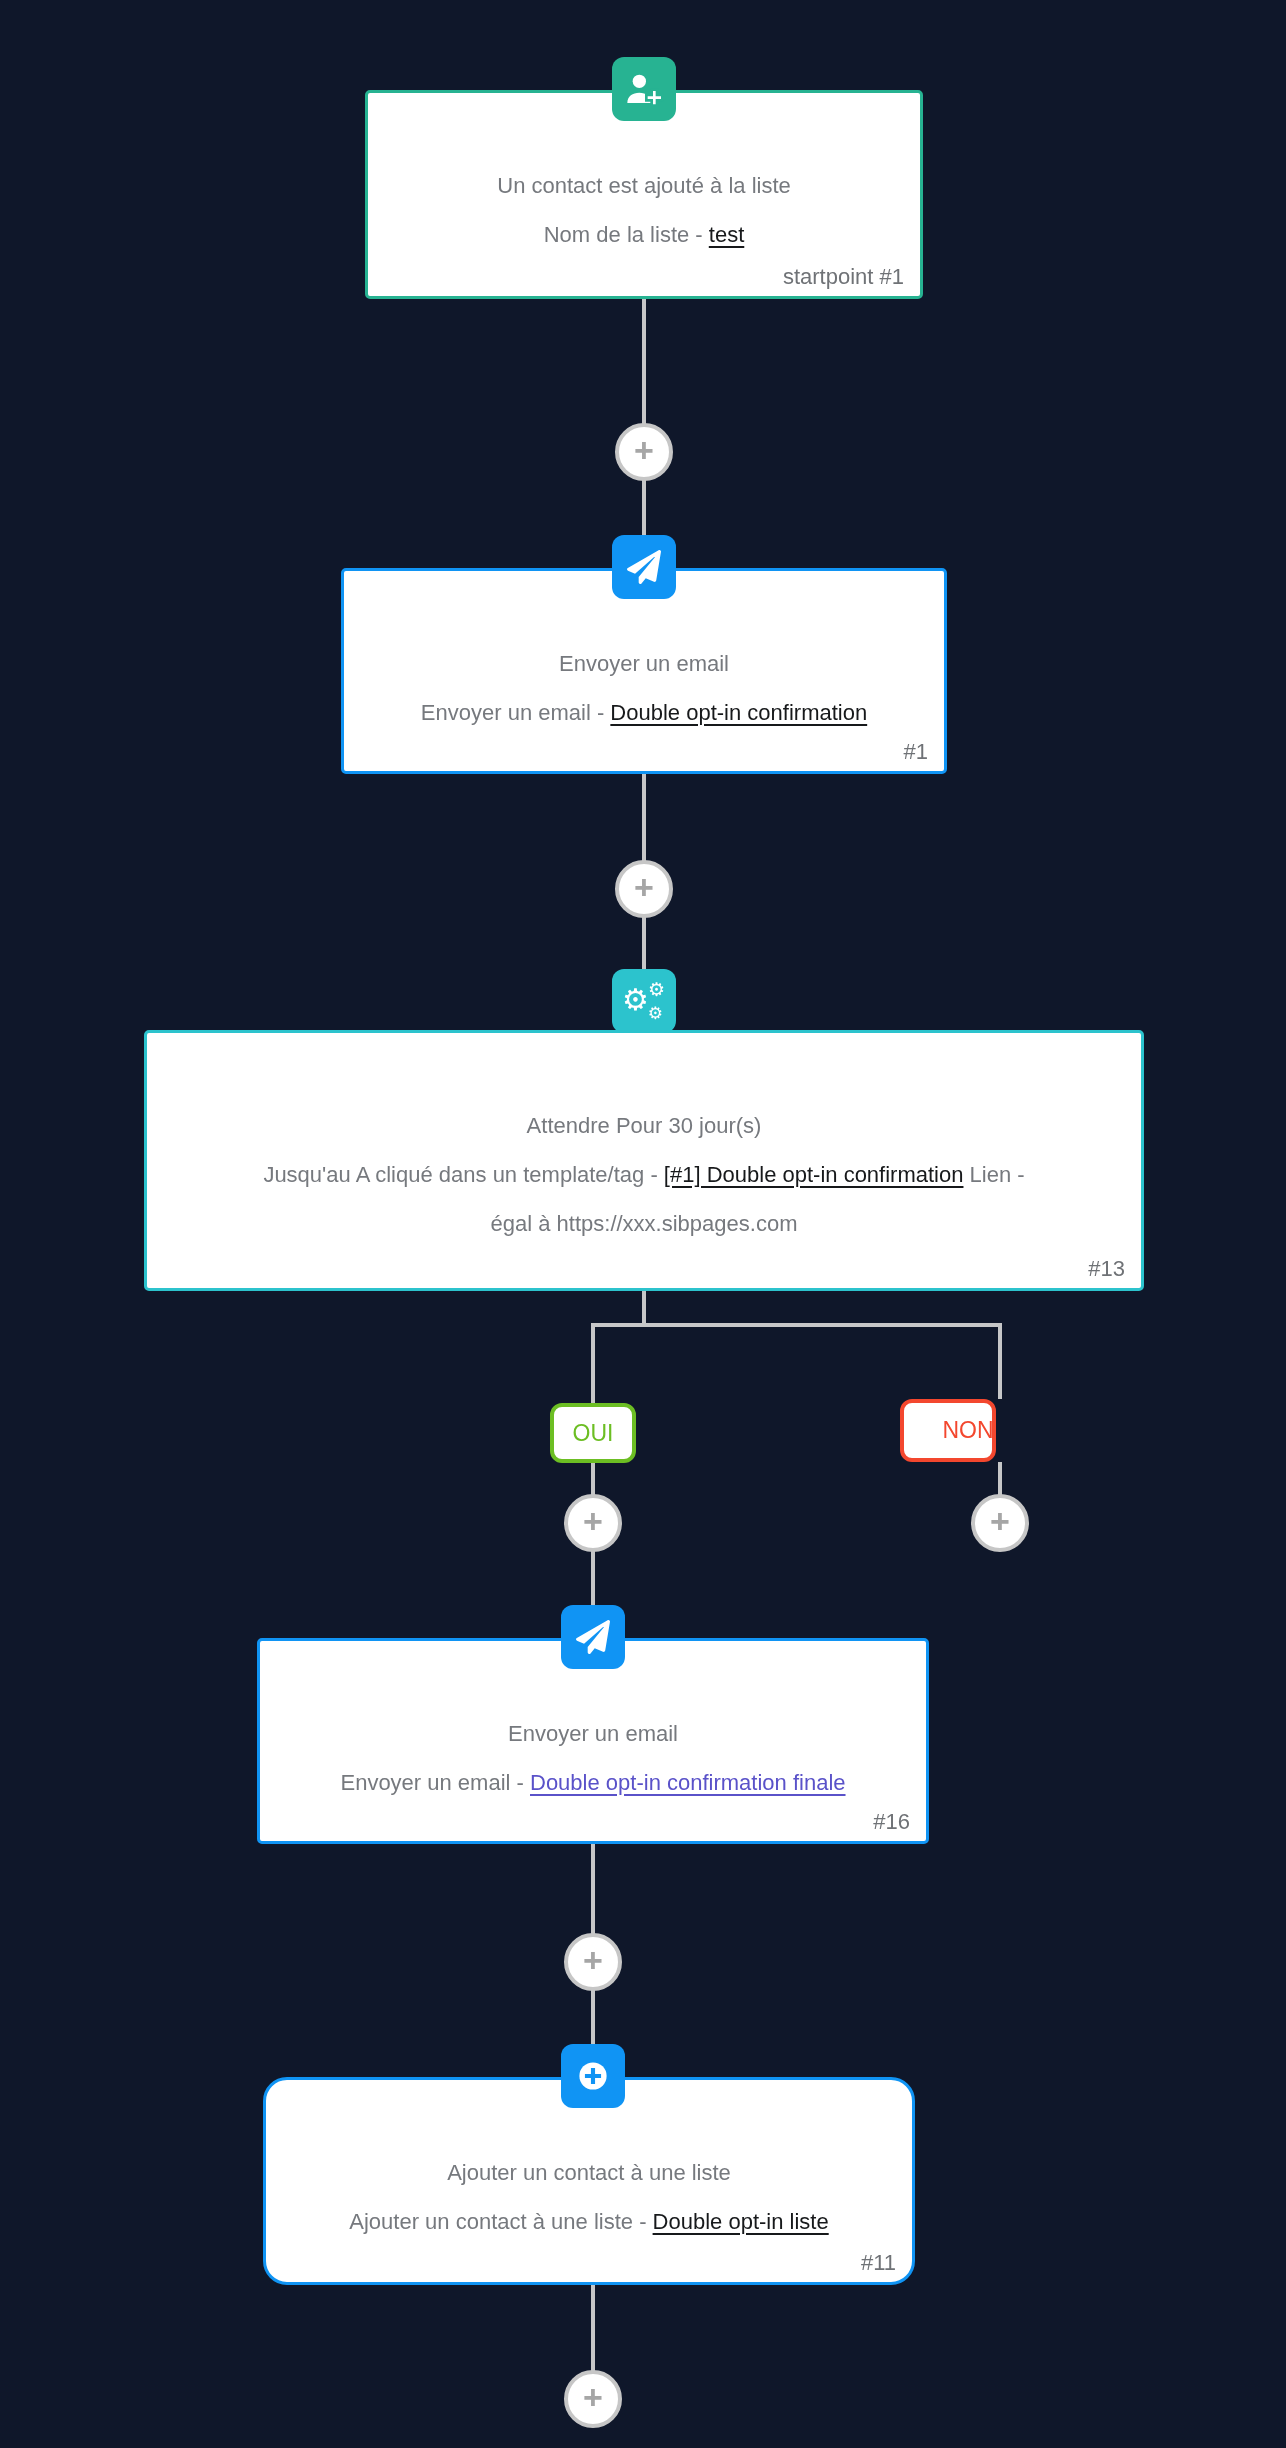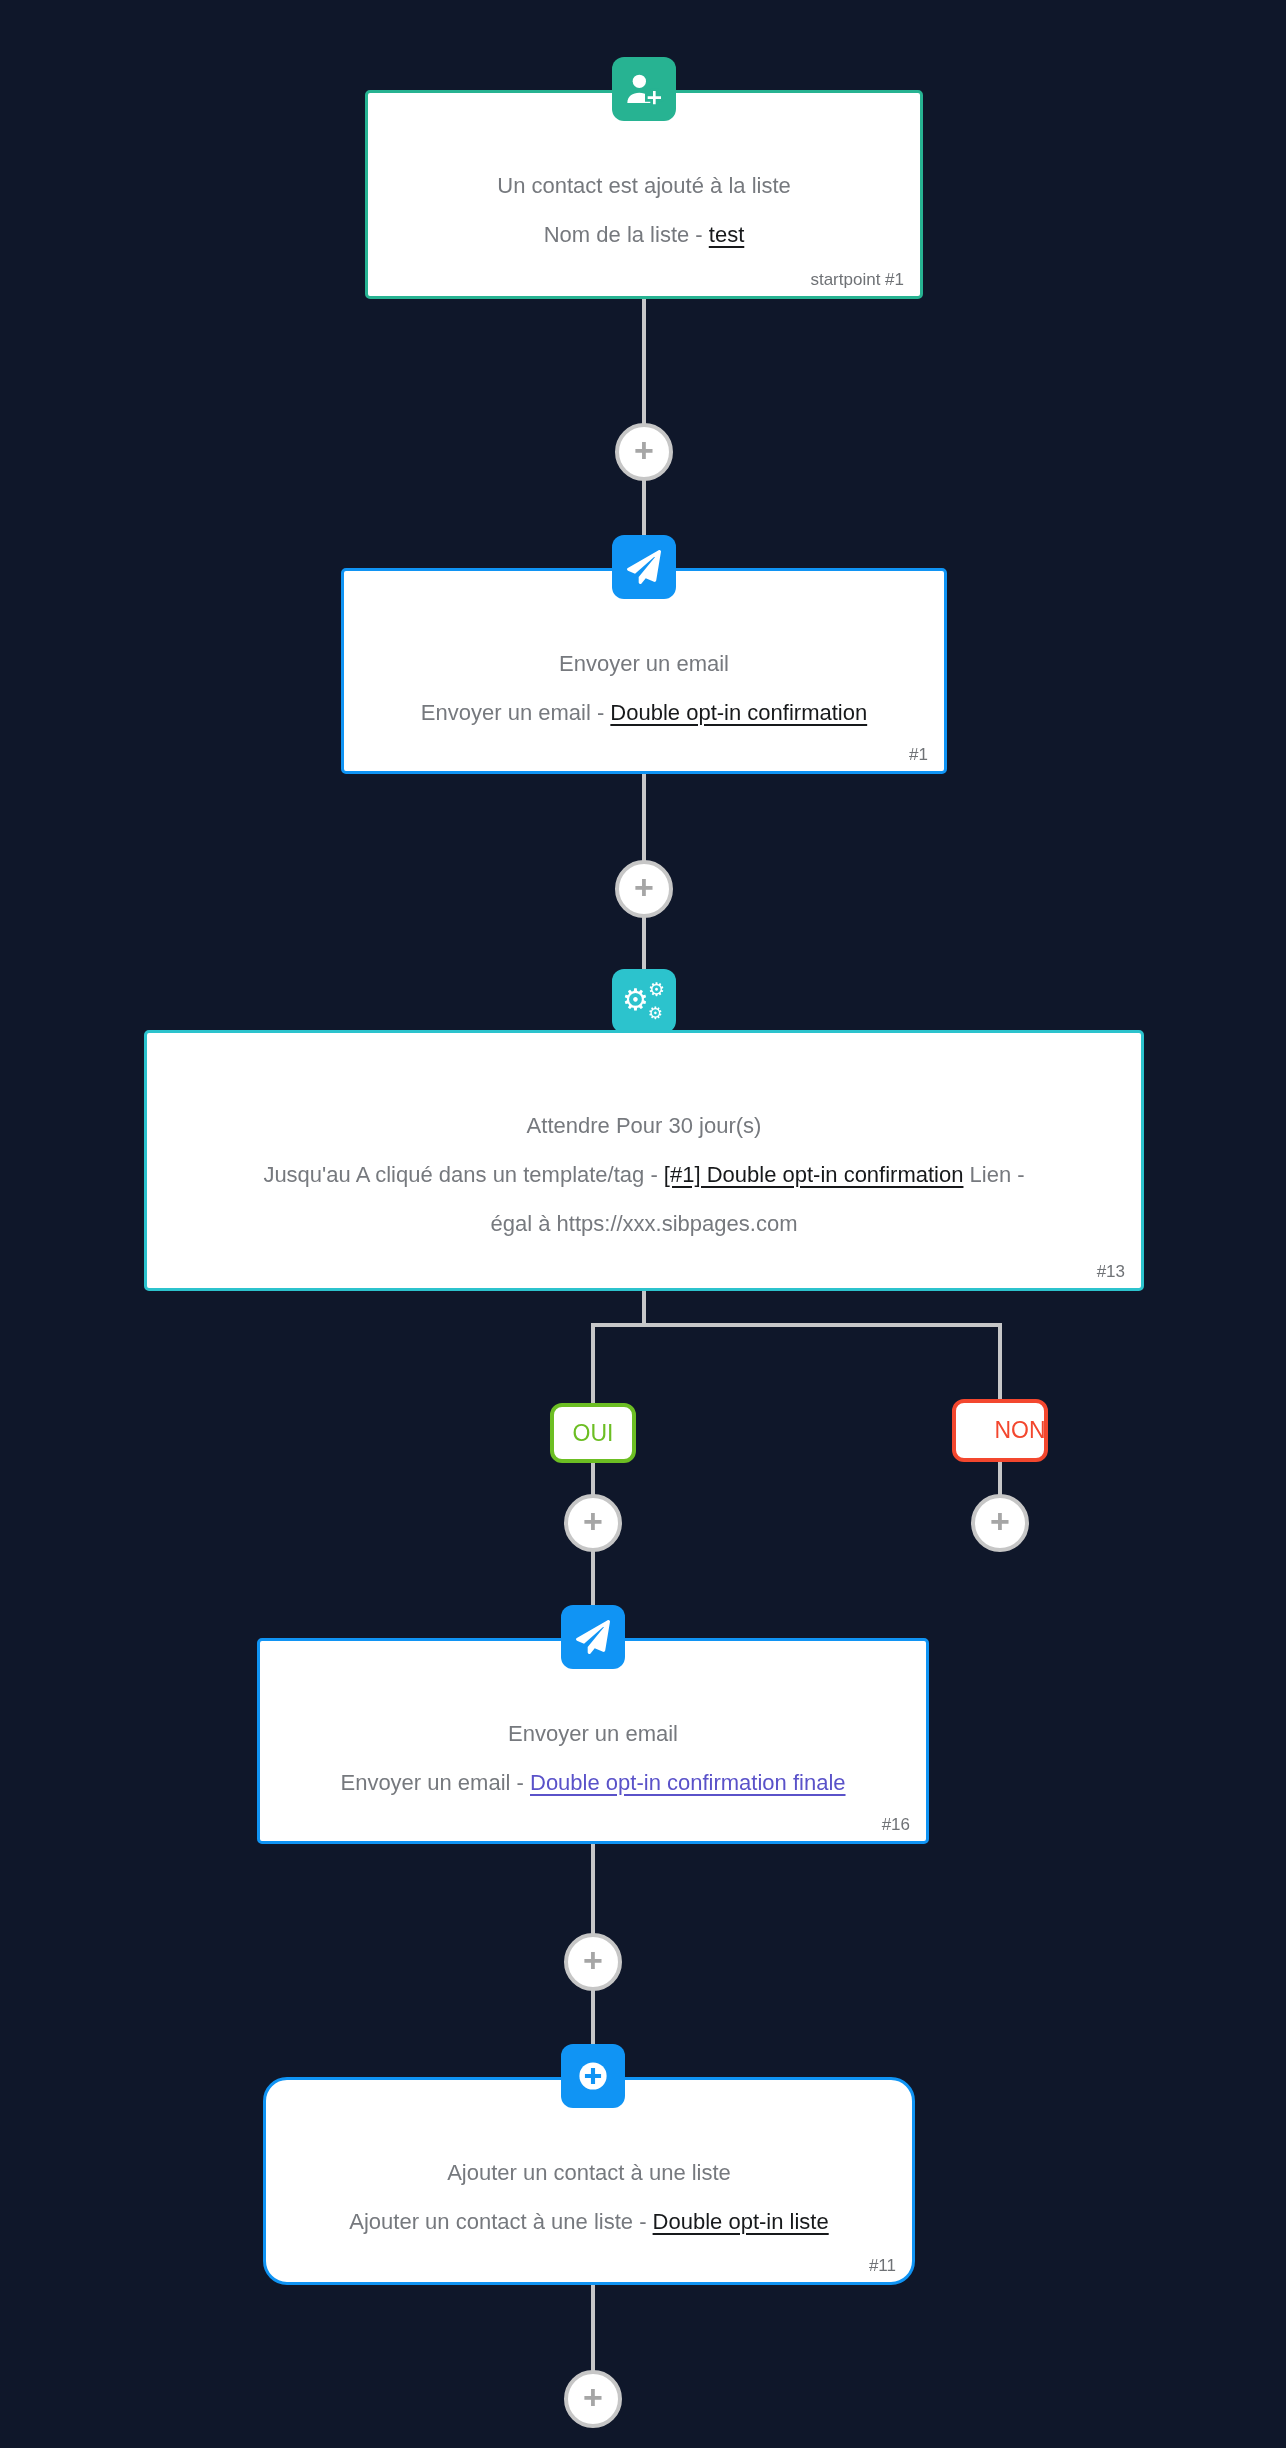--- a/index.html
+++ b/index.html
@@ -17,21 +17,21 @@
     border:3px solid #000;
   }
   .node .lines { padding-top:68px; }
   .node .line {
     height:49px; line-height:49px; text-align:center; white-space:nowrap;
     font-size:22px; color:#76797e;
   }
   .link-dark  { color:#17191b; text-decoration:underline; text-underline-offset:4px; cursor:pointer; }
   .link-purple{ color:#5a52c9; text-decoration:underline; text-underline-offset:4px; cursor:pointer; }
   .badge {
-    position:absolute; right:16px; bottom:6px; font-size:17px; color:#6f7276;
+    position:absolute; right:16px; bottom:6px; font-size:22px; color:#6f7276;
   }
   
   .icon-chip {
     position:absolute; width:64px; height:64px; border-radius:12px; z-index:3;
     display:flex; align-items:center; justify-content:center;
   }
   .chip-green{ background:#27b392; }
   .chip-blue { background:#1094f4; }
   .chip-cyan { background:#2cc3cd; }
   .border-green{ border-color:#27b392; }
@@ -124,21 +124,21 @@
       <div class="line">Attendre Pour 30 jour(s)</div>
       <div class="line"><span>Jusqu'au A cliqué dans un template/tag - </span><span class="link-dark">[#1] Double opt-in confirmation</span><span> Lien -</span></div>
       <div class="line">égal à https://xxx.sibpages.com</div>
     </div>
     <div class="badge">#13</div>
   </div>
 
   <div class="branch-label branch-yes" style="left:550px; top:1403px; width:86px; height:60px;">
       <span>OUI</span>
     </div>
-  <div class="branch-label branch-no" style="left:952px; top:1399px; width:96px; height:63px;padding-left:40px;">
+  <div class="branch-label branch-no" style="left:900px; top:1399px; width:96px; height:63px;padding-left:40px;">
       <span>NON</span>
     </div>
 
   <div class="plus-btn" style="left:564px; top:1494px;">
       <span>+</span>
     </div>
   <div class="plus-btn" style="left:971px; top:1494px;">
       <span>+</span>
     </div>
 

